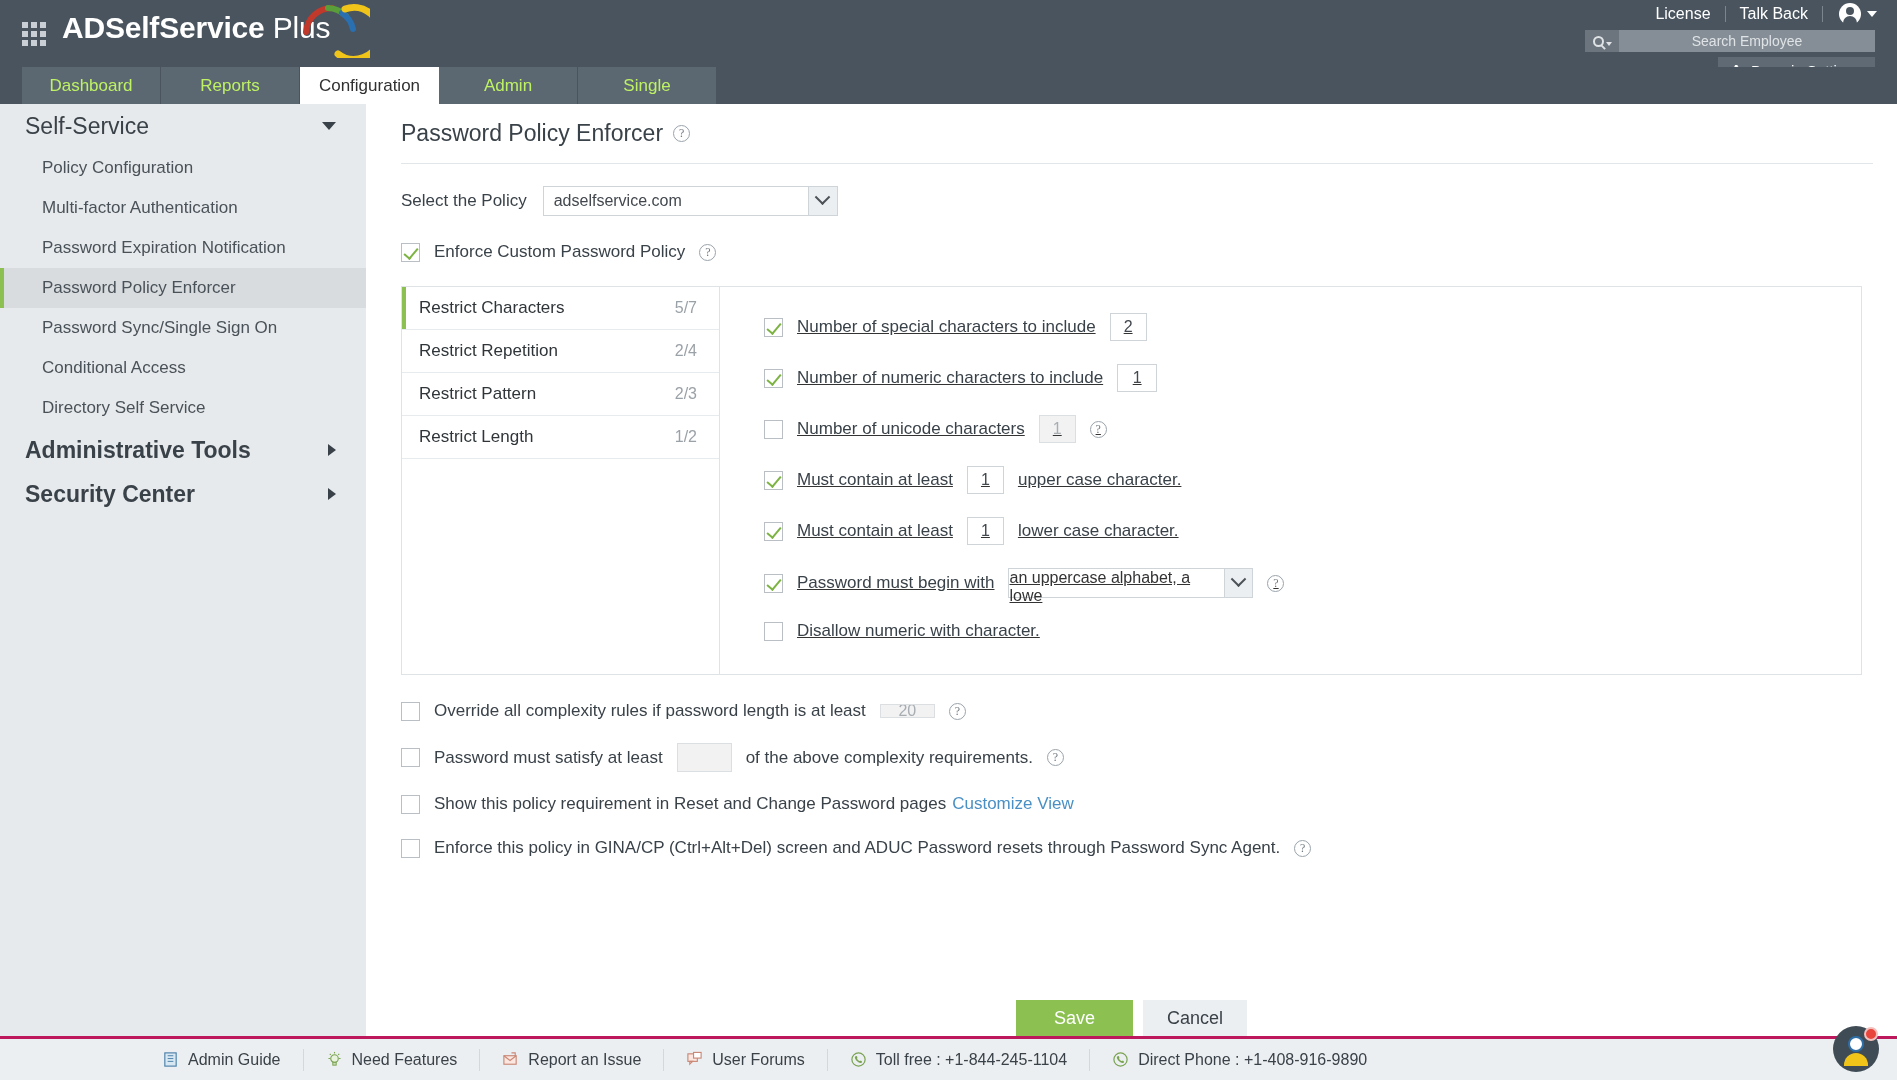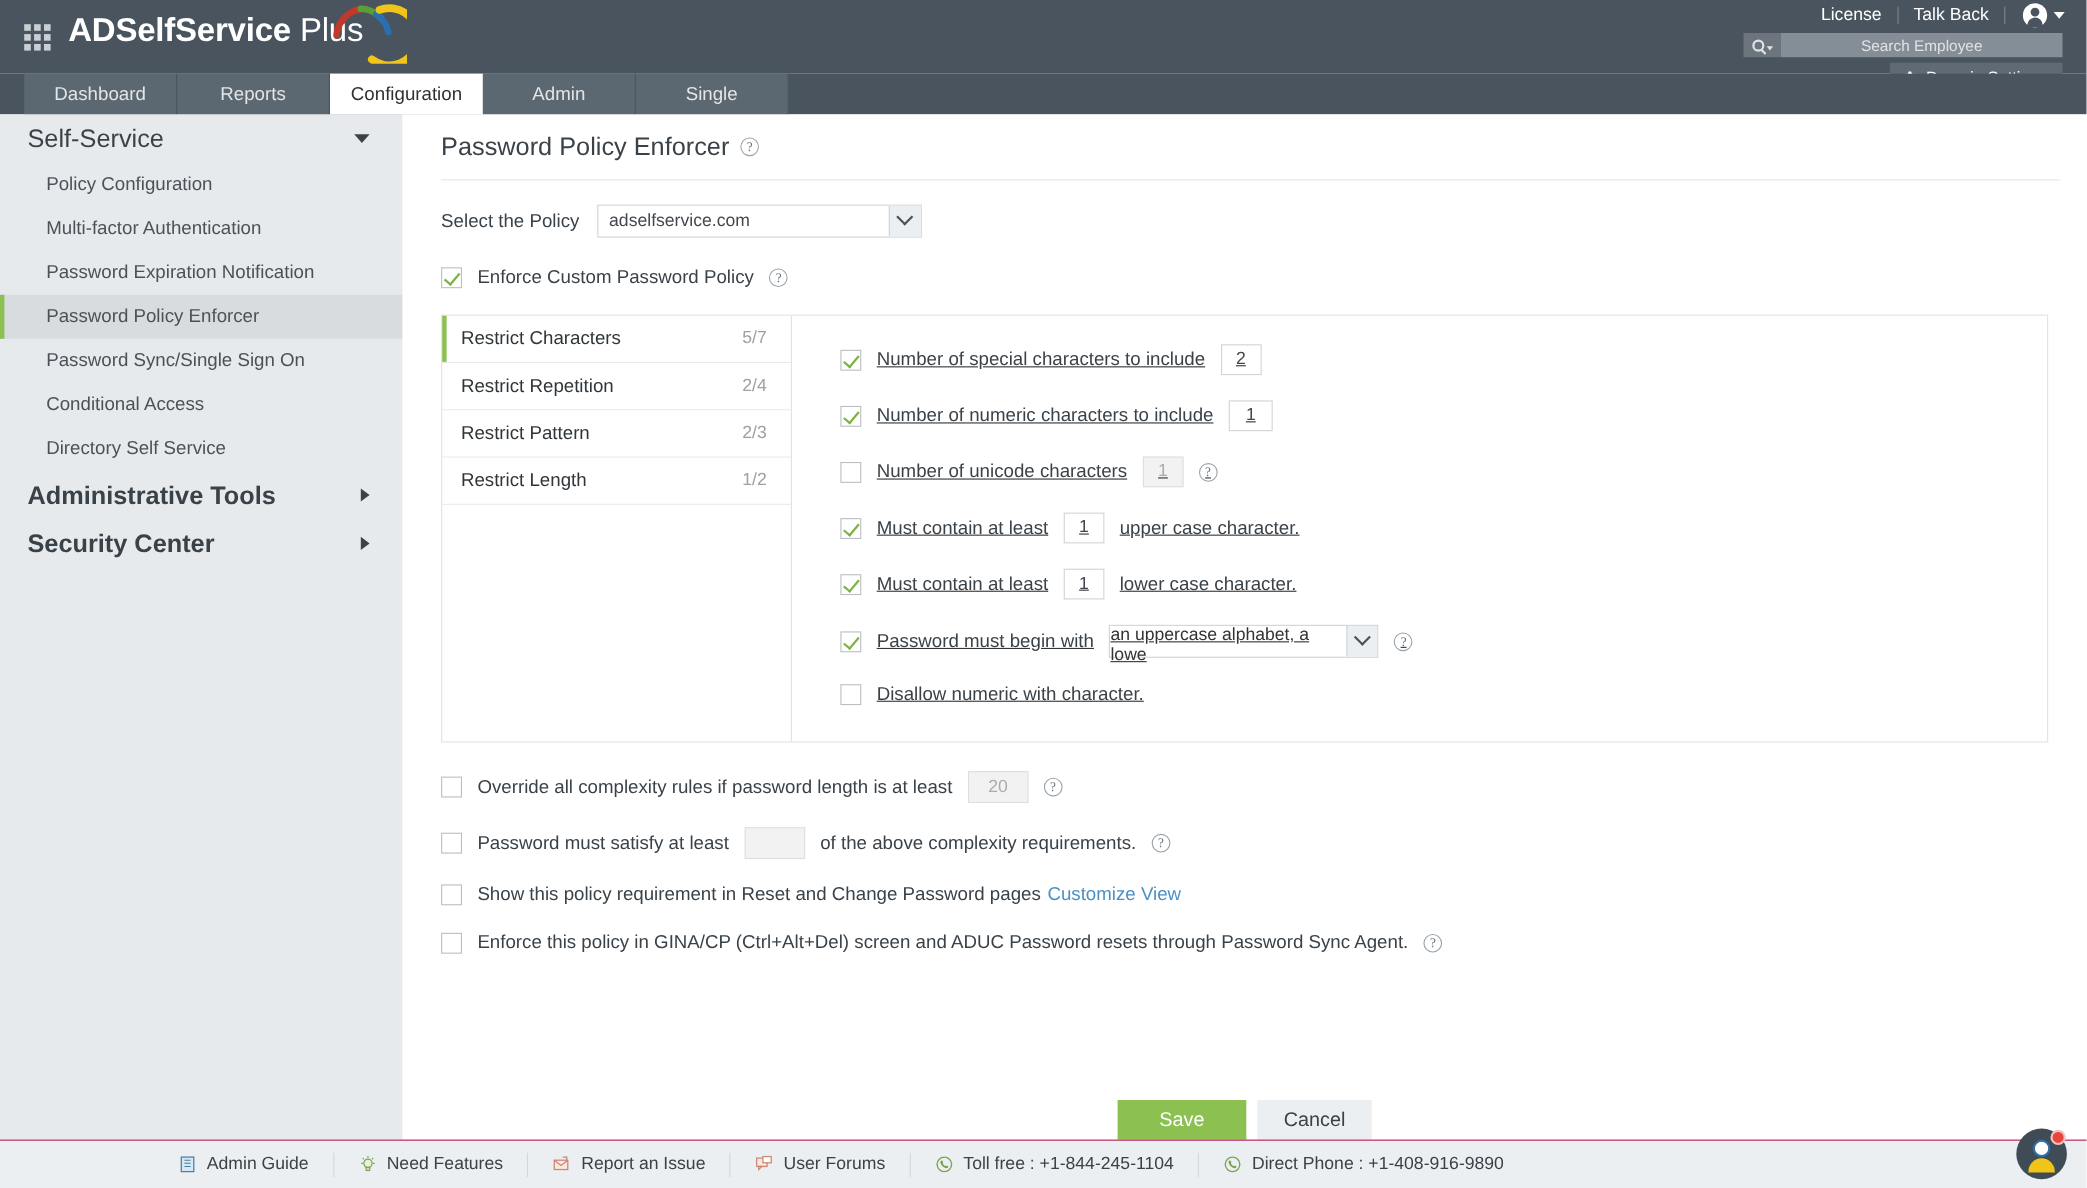--- a/index.html
+++ b/index.html
@@ -107,21 +107,21 @@
   .gear svg { display: block; }
 
   
   .tabbar {
     position: absolute; left: 0; top: 67px; width: 1897px; height: 37px;
     background: #49545e; display: flex; align-items: stretch;
     padding-left: 22px;
   }
   .tab {
     min-width: 139px; display: flex; align-items: center; justify-content: center;
-    color: #e5e5e5; font-size: 17px; background: #5b6771;
+    color: #bef264; font-size: 17px; background: #5b6771;
     border-right: 1px solid #49545e; cursor: pointer; padding: 0 18px;
   }
   .tab.active { background: #ffffff; color: #303030; border-right: none; }
 
   
   .sidebar {
     position: absolute; left: 0; top: 104px; width: 366px; height: 954px;
     background: #e7eaec;
   }
   .side-group {
@@ -250,21 +250,21 @@
   .sel-small .sel-text { font-size: 16px; }
 
   
   .bottom-opts { padding: 26px 0 0 35px; }
   .bot-row {
     display: flex; align-items: center; gap: 14px; margin-bottom: 22px;
   }
   .bot-text { font-size: 17px; color: #3a4249; }
   .link { color: #4a90c4; text-decoration: none; cursor: pointer; }
   .num-gray {
-    width: 55px; height: 29px; border: 1px solid #dcdfe2; background: #f2f2f2;
+    width: 55px; height: 14px; border: 1px solid #dcdfe2; background: #f2f2f2;
     text-align: center; font-size: 16px; color: #a7adb2;
     font-family: "Liberation Sans", sans-serif; outline: none;
   }
   .num-blank {
     width: 55px; height: 29px; border: 1px solid #dcdfe2; background: #f2f2f2;
     outline: none; font-family: "Liberation Sans", sans-serif;
   }
 
   
   .actions {
@@ -278,21 +278,21 @@
   }
   .btn-cancel {
     background: #eceff1; color: #3a4249; border: none;
     font-size: 18px; padding: 8px 24px; cursor: pointer;
     font-family: "Liberation Sans", sans-serif;
   }
 
   
   .footer {
     position: absolute; left: 0; bottom: 0; width: 1897px; height: 44px;
-    background: #eceff1; border-top: 1px solid #be185d;
+    background: #eceff1; border-top: 3px solid #be185d;
     display: flex; align-items: center; padding-left: 140px; gap: 0;
   }
   .foot-item {
     display: flex; align-items: center; gap: 9px;
     padding: 0 22px; font-size: 16px; color: #3a4249; cursor: pointer;
     border-right: 1px solid #d3d8db; height: 22px;
   }
   .foot-item:last-child { border-right: none; }
   .foot-item.nolink { cursor: default; }
   .ficon { width: 17px; height: 17px; flex: none; }

